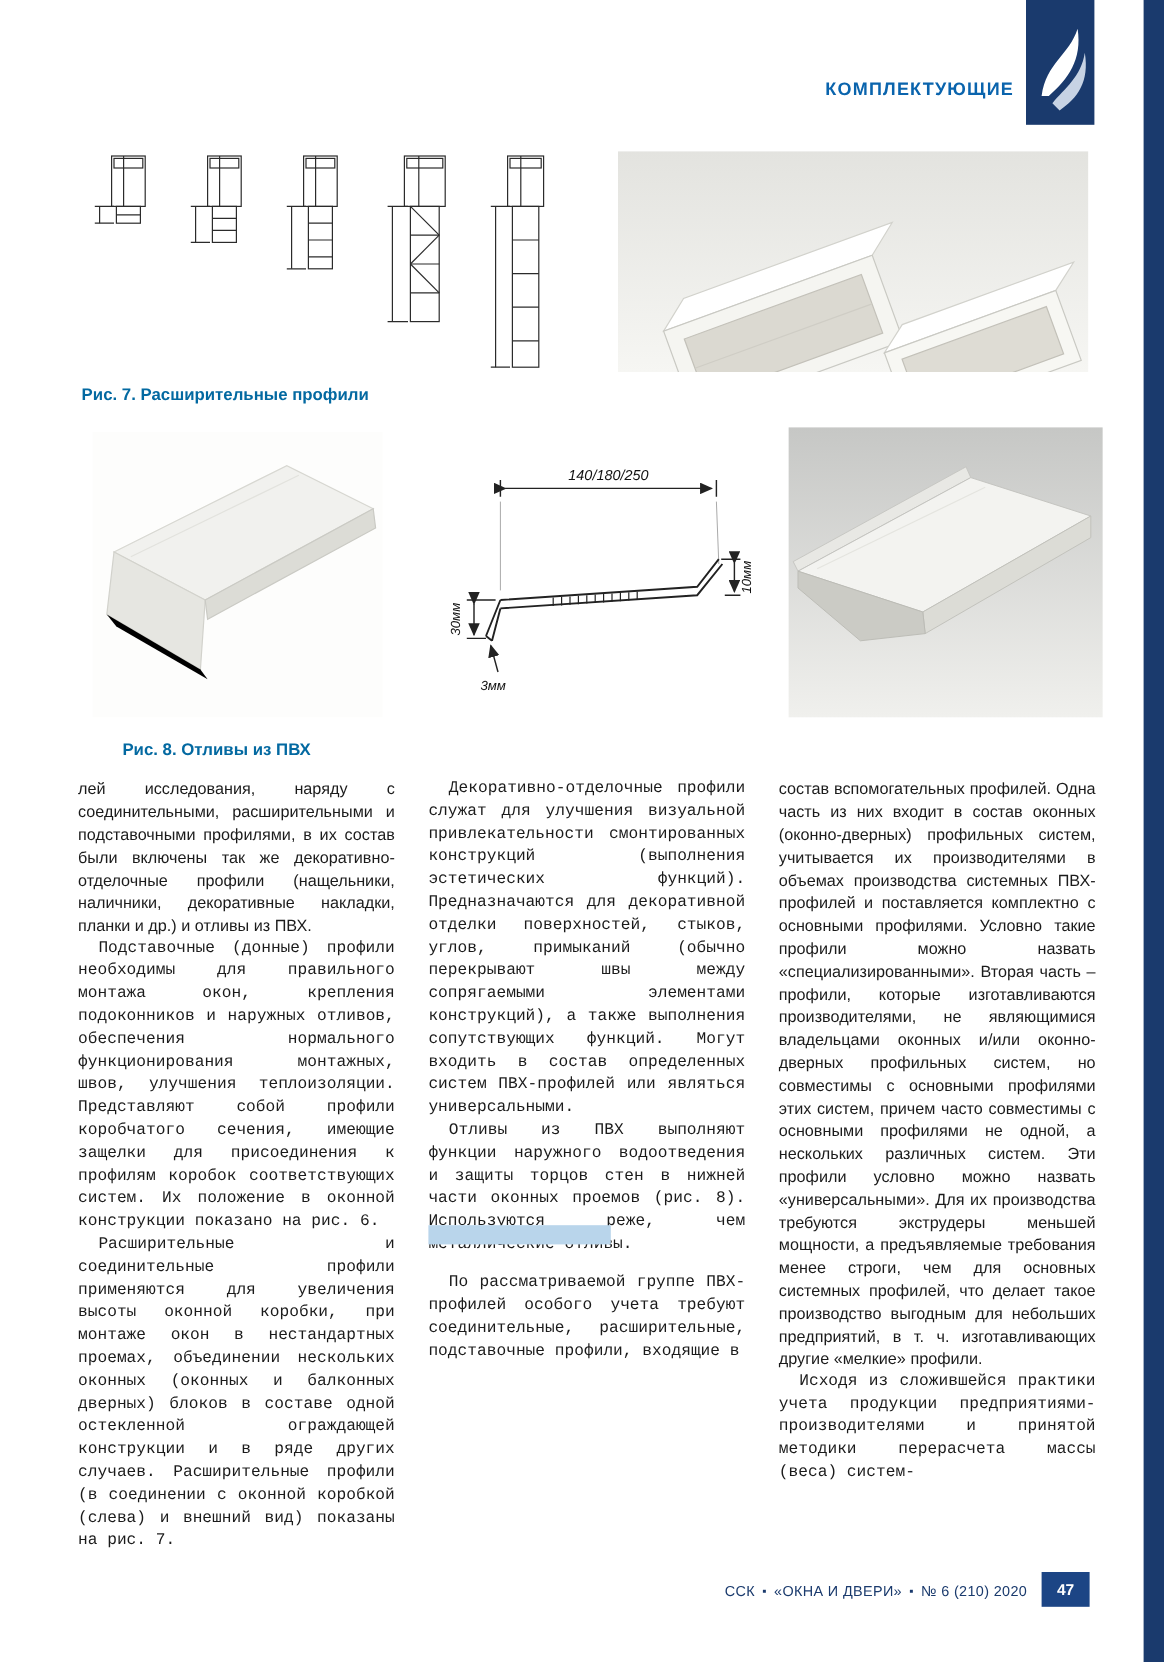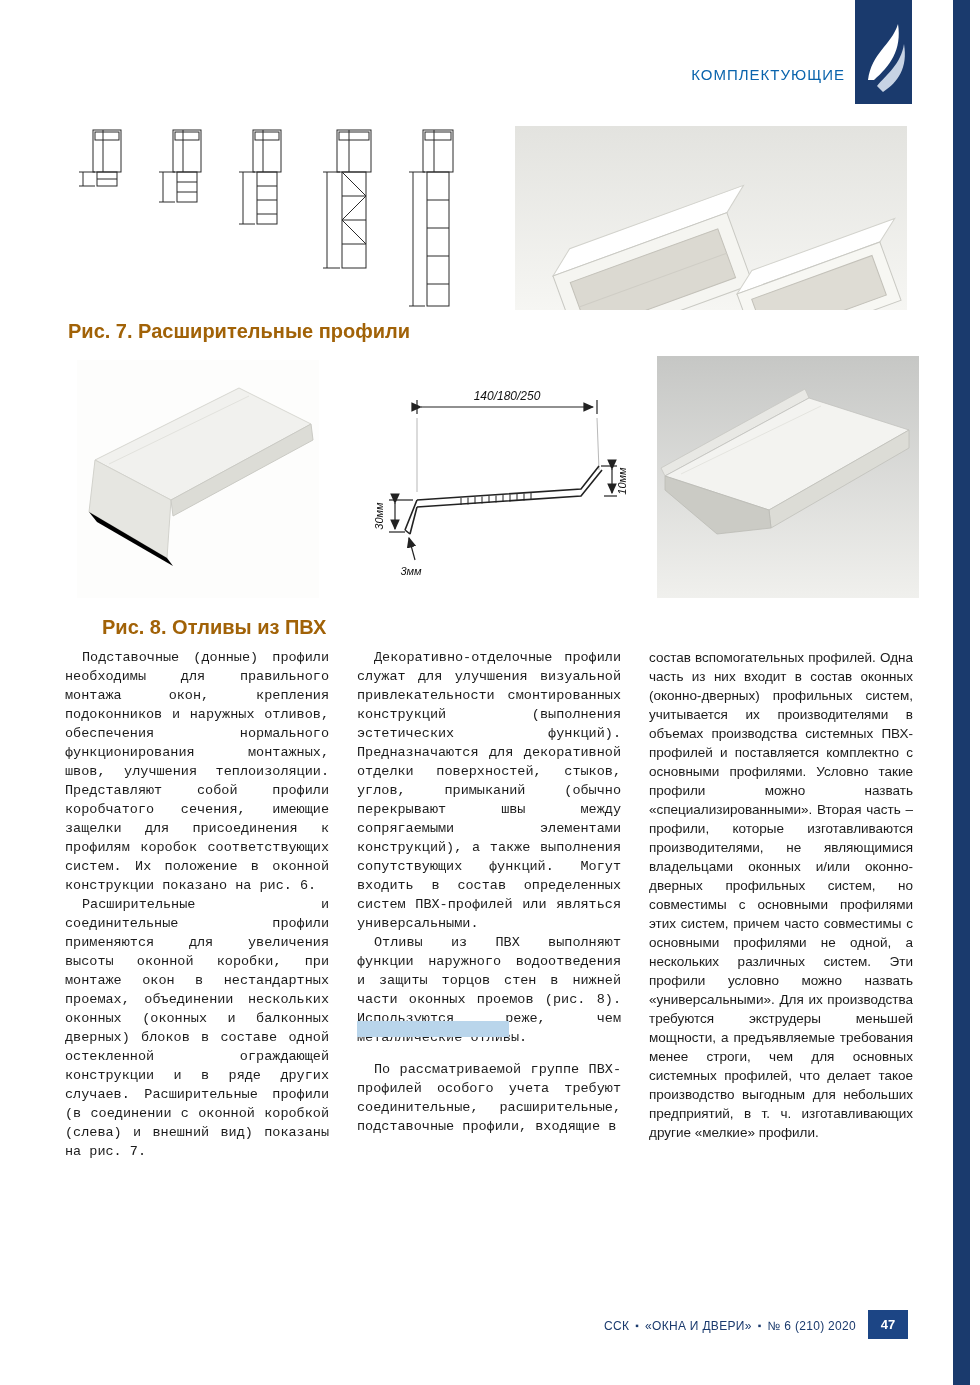--- a/index.html
+++ b/index.html
@@ -8,27 +8,27 @@
     font-family:"Liberation Sans", sans-serif;color:#1b1b1b;overflow:hidden;
   }
   
   .edge-bar{position:absolute;top:0;right:10px;width:17px;height:1385px;background:#1a3a6d;}
   
   .logo{position:absolute;top:0;left:855px;width:57px;height:104px;background:#1a3a6d;}
   .logo svg{display:block;}
   
   .header-title{
     position:absolute;top:66px;left:0;width:845px;text-align:right;
-    color:#0a64ad;font-weight:normal;font-size:15px;letter-spacing:1px;
+    color:#0a64ad;font-weight:bold;font-size:15px;letter-spacing:1px;
   }
   
   .fig7{position:absolute;top:116px;left:65px;width:845px;height:198px;}
   .fig7-drawings{position:absolute;left:0;top:0;width:445px;height:196px;}
   .fig7-photo{position:absolute;left:450px;top:10px;width:392px;height:184px;}
-  .fig-caption{position:absolute;font-weight:bold;font-size:20px;color:#a16207;}
+  .fig-caption{position:absolute;font-weight:bold;font-size:14px;color:#0369a1;}
   .fig7-caption{top:320px;left:68px;}
   
   .fig8{position:absolute;top:356px;left:77px;width:845px;height:250px;}
   .fig8-left{position:absolute;left:0;top:4px;width:242px;height:238px;}
   .fig8-mid{position:absolute;left:272px;top:18px;width:286px;height:220px;}
   .fig8-right{position:absolute;left:580px;top:0;width:262px;height:242px;}
   .fig8-caption{top:616px;left:78px;padding-left:24px;}
   
   .columns{position:absolute;top:648px;left:65px;width:850px;display:flex;gap:28px;}
   .col{width:264px;font-size:13.5px;line-height:19px;text-align:justify;hyphens:auto;}
@@ -232,32 +232,34 @@
     <polygon points="8,120 152,42 252,74 112,154" fill="#f3f3f0" stroke="#c2c2be" stroke-width="0.8"></polygon>
     <line x1="24" y1="118" x2="164" y2="50" stroke="#e4e4df" stroke-width="1"></line>
     <polygon points="112,154 252,74 252,92 114,172" fill="#dcdcd6" stroke="#c0c0ba" stroke-width="0.8"></polygon>
     <polygon points="8,120 112,154 114,172 60,178 8,134" fill="#cbcbc5" stroke="#bbbbb5" stroke-width="0.8"></polygon>
   </svg>
 </div>
 <div class="fig-caption fig8-caption">Рис. 8. Отливы из ПВХ</div>
 
 <div class="columns">
   <div class="col">
+    <p>лей исследования, наряду с соединительными, расширительными и подставочными профилями, в их состав были включены так же декоративно-отделочные профили (нащельники, наличники, декоративные накладки, планки и др.) и отливы из ПВХ.</p>
     <p class="indent">Подставочные (донные) профили необходимы для правильного монтажа окон, крепления подоконников и наружных отливов, обеспечения нормального функционирования монтажных, швов, улучшения теплоизоляции. Представляют собой профили коробчатого сечения, имеющие защелки для присоединения к профилям коробок соответствующих систем. Их положение в оконной конструкции показано на рис. 6.</p>
     <p class="indent">Расширительные и соединительные профили применяются для увеличения высоты оконной коробки, при монтаже окон в нестандартных проемах, объединении нескольких оконных (оконных и балконных дверных) блоков в составе одной остекленной ограждающей конструкции и в ряде других случаев. Расширительные профили (в соединении с оконной коробкой (слева) и внешний вид) показаны на рис. 7.</p>
   </div>
   <div class="col">
     <p class="indent">Декоративно-отделочные профили служат для улучшения визуальной привлекательности смонтированных конструкций (выполнения эстетических функций). Предназначаются для декоративной отделки поверхностей, стыков, углов, примыканий (обычно перекрывают швы между сопрягаемыми элементами конструкций), а также выполнения сопутствующих функций. Могут входить в состав определенных систем ПВХ-профилей или являться универсальными.</p>
     <p class="indent">Отливы из ПВХ выполняют функции наружного водоотведения и защиты торцов стен в нижней части оконных проемов (рис. 8). Используются реже, чем металлические отливы.</p>
     <div class="blue-heading">
       <div class="h-highlight"></div>
     </div>
     <p class="indent">По рассматриваемой группе ПВХ-профилей особого учета требуют соединительные, расширительные, подставочные профили, входящие в</p>
   </div>
   <div class="col">
     <p>состав вспомогательных профилей. Одна часть из них входит в состав оконных (оконно-дверных) профильных систем, учитывается их производителями в объемах производства системных ПВХ-профилей и поставляется комплектно с основными профилями. Условно такие профили можно назвать «специализированными». Вторая часть – профили, которые изготавливаются производителями, не являющимися владельцами оконных и/или оконно-дверных профильных систем, но совместимы с основными профилями этих систем, причем часто совместимы с основными профилями не одной, а нескольких различных систем. Эти профили условно можно назвать «универсальными». Для их производства требуются экструдеры меньшей мощности, а предъявляемые требования менее строги, чем для основных системных профилей, что делает такое производство выгодным для небольших предприятий, в т. ч. изготавливающих другие «мелкие» профили.</p>
+    <p class="indent">Исходя из сложившейся практики учета продукции предприятиями-производителями и принятой методики перерасчета массы (веса) систем-</p>
   </div>
 </div>
 
 <div class="footer-text">
   <span>ССК</span><span class="sep">▪</span><span>«ОКНА И ДВЕРИ»</span><span class="sep">▪</span><span>№ 6 (210) 2020</span>
 </div>
 <div class="page-box">47</div>
 
 </body></html>

